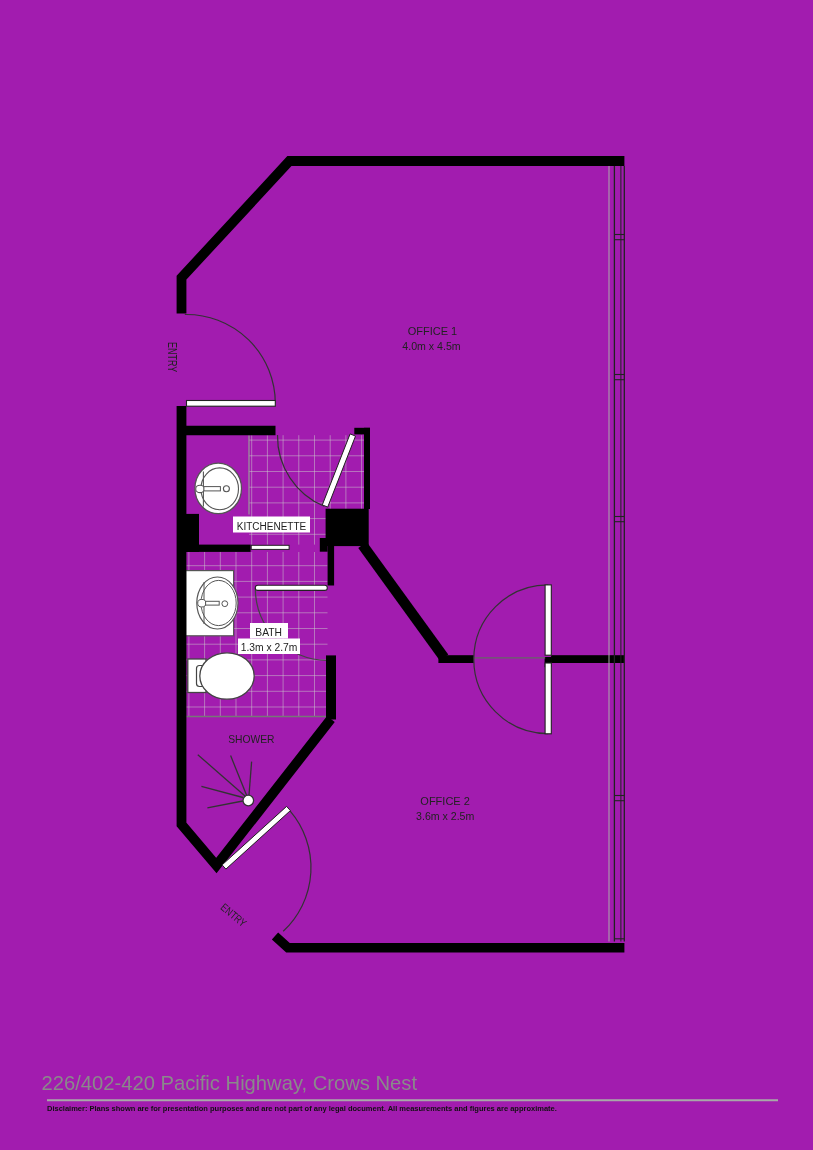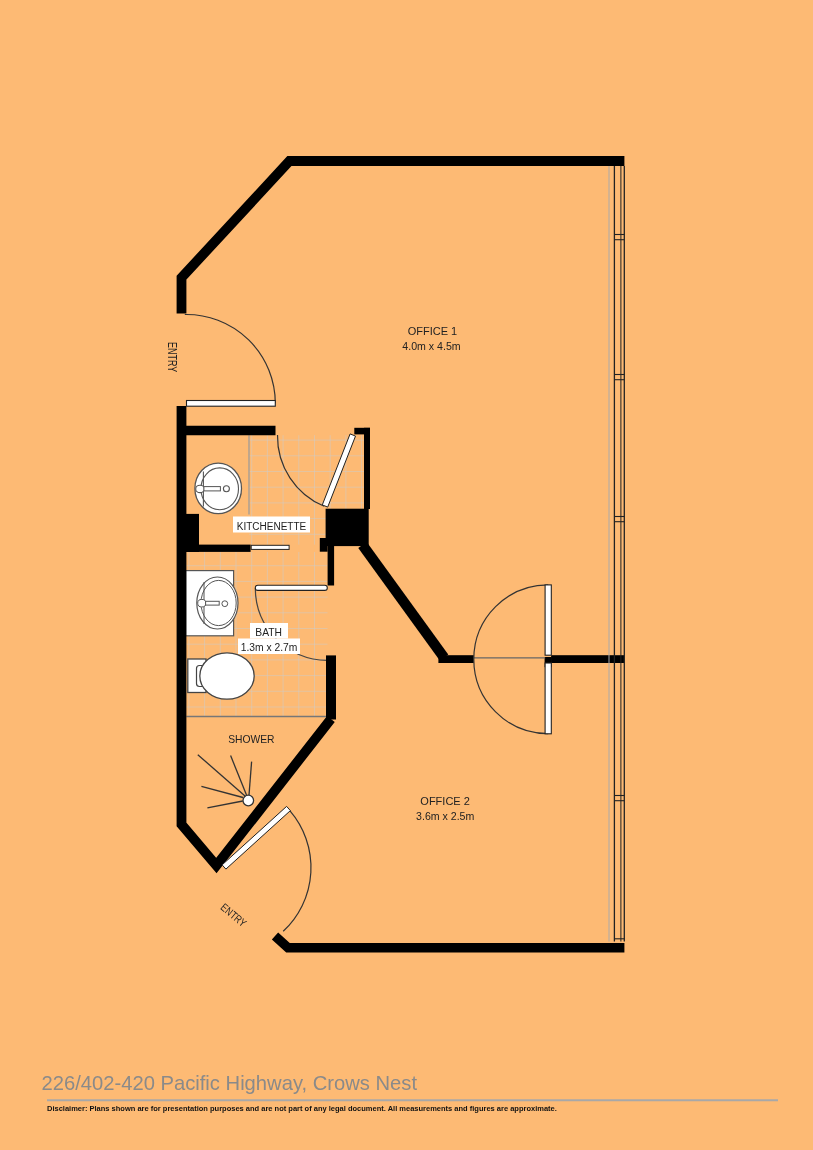--- a/index.html
+++ b/index.html
@@ -1,16 +1,16 @@
 <!DOCTYPE html>
 <html><head>
 <meta charset="utf-8">
 <style>
   html,body{margin:0;padding:0;background:#fff;}
-  #page{position:relative;width:813px;height:1150px;background:#fdba74;overflow:hidden;
+  #page{position:relative;width:813px;height:1150px;background:#a21caf;overflow:hidden;
         font-family:"Liberation Sans",sans-serif;}
   svg{position:absolute;left:0;top:0;}
 </style>
 </head>
 <body>
 <div id="page">
 <svg width="813" height="1150" viewBox="0 0 813 1150">
   <defs>
     <pattern id="tile" width="15.7" height="15.7" patternUnits="userSpaceOnUse">
       <path d="M15.7 0H0V15.7" fill="none" stroke="#cccccc" stroke-width="1"></path>

